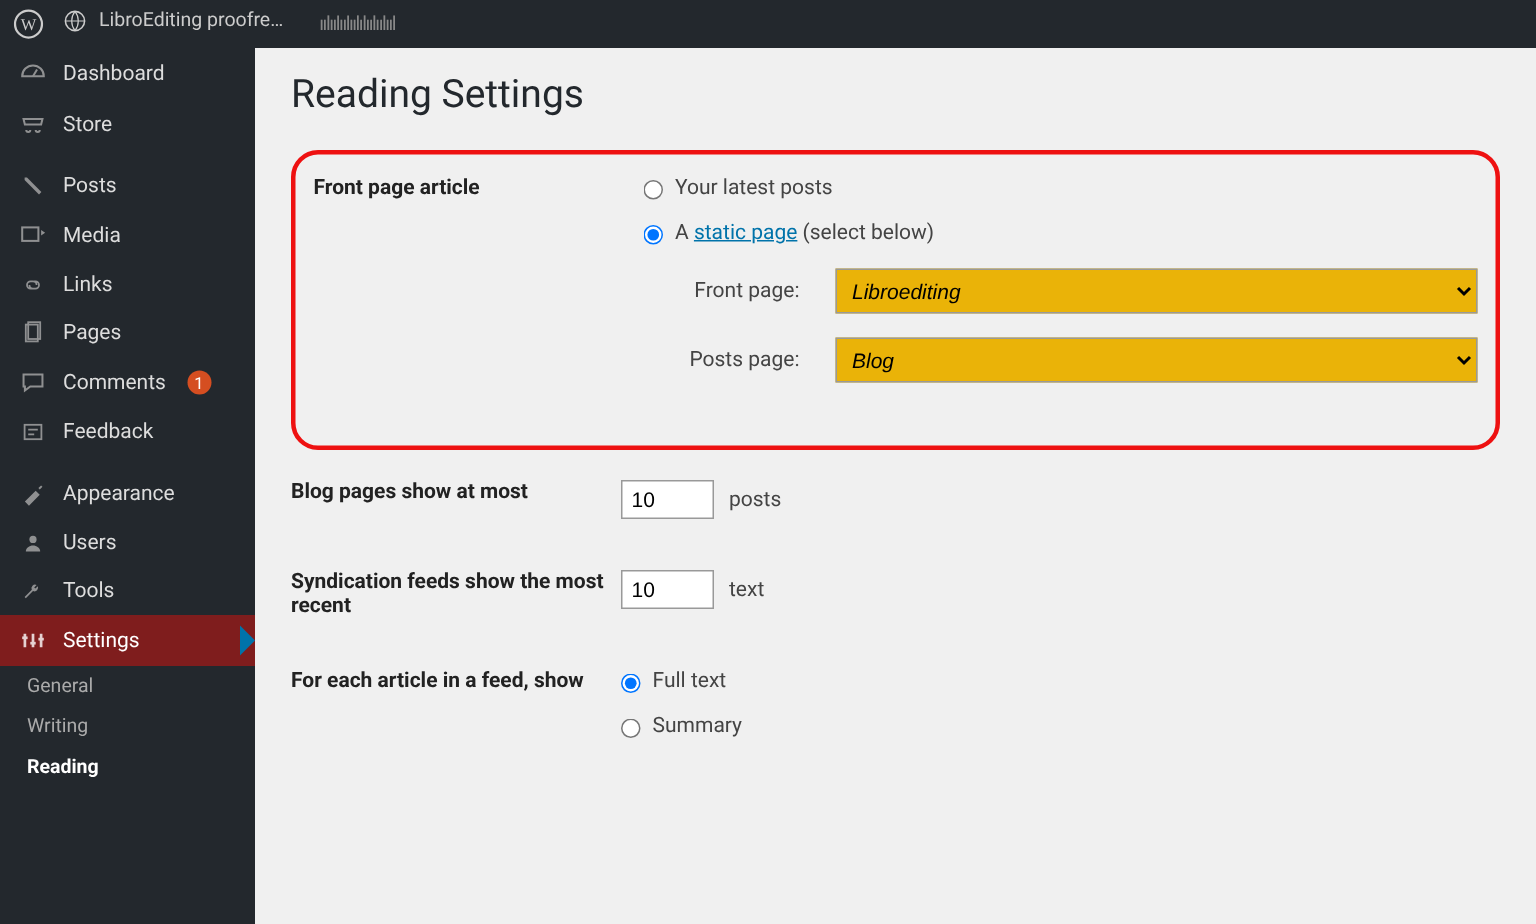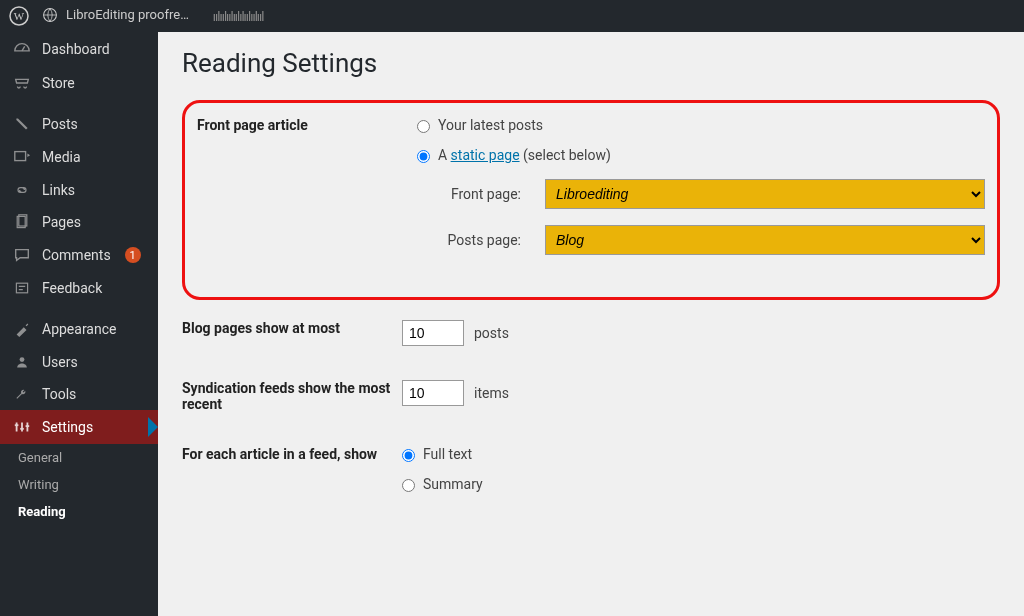--- a/index.html
+++ b/index.html
@@ -23,21 +23,21 @@
   font-size: 13px;
 }
 .topbar .wp-logo { width: 22px; height: 22px; display: flex; align-items: center; justify-content: center; margin-right: 12px;}
 .topbar .site-link { display: flex; align-items: flex-start; gap: 8px; color: #ccc; }
 .topbar .stats { margin-left: 24px; color: #888; letter-spacing: -1px; }
 .main {
   display: flex;
   height: calc(100% - 32px);
 }
 .sidebar {
-  width: 158px;
+  width: 170px;
   background: #23282d;
   color: #ccc;
   font-size: 14px;
   overflow-y: auto;
 }
 .sidebar .nav-item {
   display: flex;
   align-items: center;
   gap: 10px;
   padding: 8px 12px;
@@ -328,21 +328,21 @@
       <div class="form-control inline-row">
         <input class="num-input" value="10" style="">
         <span>posts</span>
       </div>
     </div>
 
     <div class="form-row">
       <div class="form-label">Syndication feeds show the most recent</div>
       <div class="form-control inline-row">
         <input class="num-input" value="10" style="">
-        <span>items</span>
+        <span>text</span>
       </div>
     </div>
 
     <div class="form-row" style="margin-bottom:10px;">
       <div class="form-label">For each article in a feed, show</div>
       <div class="form-control">
         <div class="radio-row">
           <input type="radio" name="af" checked="" style="">
           <span>Full text</span>
         </div>

